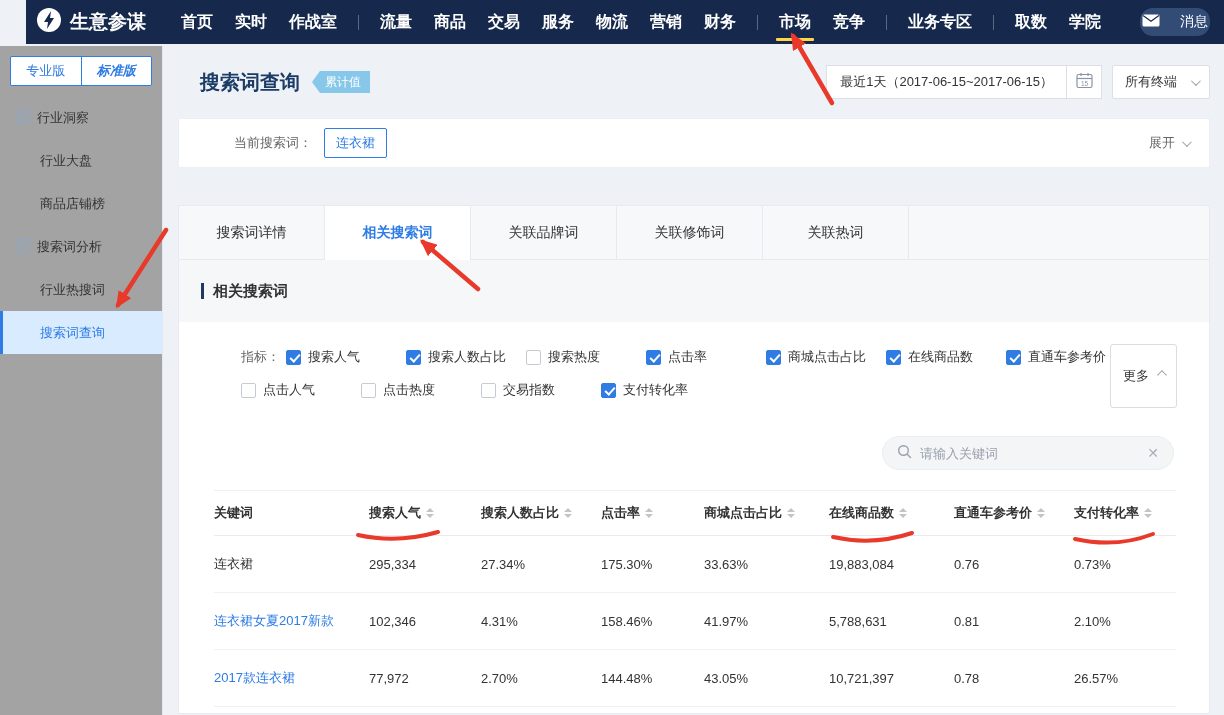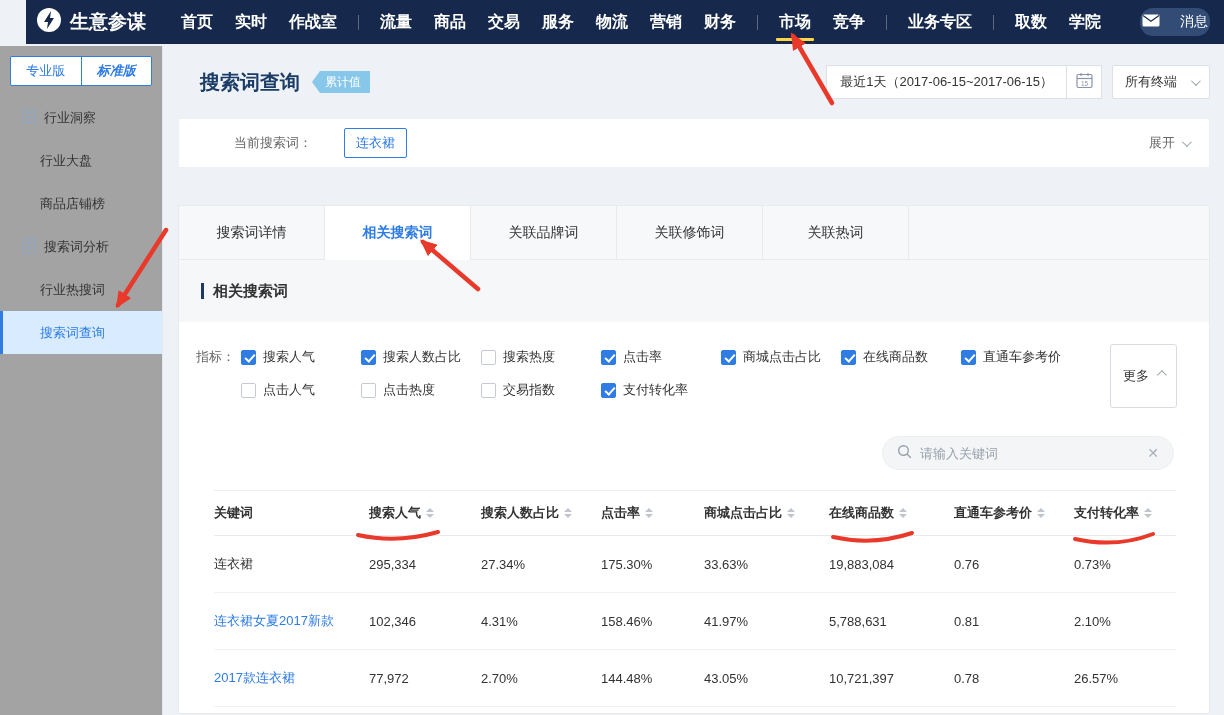--- a/index.html
+++ b/index.html
@@ -17,59 +17,59 @@
   .sep { width:1px; height:15px; background:rgba(255,255,255,.3); margin:0 10px; flex:none; }
   .message-pill { margin-left:auto; display:flex; align-items:center; gap:20px; color:#fff; font-size:14px; background:rgba(130,170,230,.28); padding:5px 2px; border-radius:13px; cursor:pointer; white-space:nowrap; }
 
   
   .sidebar { position:absolute; top:46px; left:0; width:163px; bottom:0; background:#a3a3a3; border-right:1px solid #e4e7ed; z-index:5; }
   .version-toggle { margin:10px 10px 10px; border:1px solid #2e7ce4; border-radius:2px; display:flex; height:30px; overflow:hidden; }
   .version-cell { flex:1; display:flex; align-items:center; justify-content:center; color:#2e7ce4; font-size:13px; cursor:pointer; background:#fff; }
   .version-cell:first-child { border-right:1px solid #2e7ce4; }
   .version-cell.active { font-weight:700; font-style:italic; }
   .side-menu { margin-top:6px; }
-  .group-item { display:flex; align-items:center; gap:8px; height:43px; padding-left:23px; font-size:13px; color:#333; cursor:pointer; }
+  .group-item { display:flex; align-items:center; gap:8px; height:43px; padding-left:16px; font-size:13px; color:#333; cursor:pointer; }
   .child-item { display:flex; align-items:center; height:43px; padding-left:40px; font-size:13px; color:#333; cursor:pointer; }
   .child-item.active { background:#d8ebff; color:#2e7ce4; border-left:3px solid #2e7ce4; padding-left:37px; }
 
   
   .main { position:absolute; left:163px; right:0; top:46px; bottom:0; background:#eef1f5; padding:0 14px 0 15px; overflow:hidden; }
 
   .page-header { height:64px; display:flex; align-items:center; justify-content:space-between; padding:8px 0 0 22px; }
   .ph-left { display:flex; align-items:center; }
   .page-title { font-size:20px; color:#1a3c66; font-weight:700; }
   .badge { margin-left:12px; background:#87c8ea; color:#fff; font-size:12px; line-height:1; padding:5px 9px 5px 13px; clip-path:polygon(8px 0,100% 0,100% 100%,8px 100%,0 50%); }
   .ph-right { display:flex; align-items:flex-end;padding-left:40px; }
   .date-box { background:#fff; border:1px solid #dcdfe6; height:34px; display:flex; align-items:center; padding:0 13px; font-size:13px; color:#333; cursor:pointer; white-space:nowrap; }
   .calendar-btn { width:36px; height:34px; background:#fff; border:1px solid #dcdfe6; margin-left:-1px; display:flex; align-items:center; justify-content:center; cursor:pointer; }
   .terminal-select { margin-left:10px; background:#fff; border:1px solid #dcdfe6; border-radius:2px; height:34px; display:flex; align-items:center; gap:14px; padding:0 11px 0 12px; font-size:13px; color:#333; cursor:pointer; white-space:nowrap; }
 
   .chev { width:7px; height:7px; border-right:1.5px solid #98a0ac; border-bottom:1.5px solid #98a0ac; display:inline-block; flex:none; }
   .chev-down { transform:rotate(45deg) translateY(-2px); }
   .chev-up { transform:rotate(-135deg) translateY(2px); }
 
-  .filter-panel { margin-top:8px; background:#fff; height:50px; display:flex; align-items:center; padding:0 20px 0 55px; border:1px solid #eceff3;gap:20px; }
+  .filter-panel { margin-top:8px; background:#fff; height:50px; display:flex; align-items:center; padding:0 20px 0 55px; border:1px solid #eceff3; }
   .filter-label { color:#666; font-size:13px; }
   .term-tag { margin-left:12px; border:1px solid #2e7ce4; color:#2e7ce4; font-size:13px; padding:5px 11px; border-radius:2px; background:#fff; cursor:pointer; }
   .expand-link { margin-left:auto; color:#666; font-size:13px; display:flex; gap:7px; align-items:center; cursor:pointer; }
 
   .tabs { margin-top:37px; display:flex; background:#fff; border:1px solid #e8eaee; border-bottom:none; height:55px; }
   .tab { width:146px; display:flex; align-items:center; justify-content:center; font-size:14px; color:#333; background:#f7f8fa; border-right:1px solid #e8eaee; border-bottom:1px solid #e8eaee; cursor:pointer; }
   .tab.active { background:#fff; color:#2e7ce4; font-weight:600; border-bottom:none; }
   .tab-filler { flex:1; background:#f7f8fa; border-bottom:1px solid #e8eaee; }
 
   .content-panel { background:#fff; border:1px solid #e8eaee; border-top:none; min-height:454px; }
   .section-header { height:62px; background:#f5f7f9; display:flex; align-items:center; padding-left:22px; gap:9px; }
   .section-bar { width:3px; height:16px; background:#1f3a5f; flex:none; }
   .section-title { font-size:15px; font-weight:700; color:#333; }
 
   .metrics { position:relative; padding:26px 45px 0 17px; }
   .metrics-row { display:flex; align-items:center; margin-bottom:15px; }
   .metrics-row.second { margin-left:45px; }
-  .metrics-label { width:45px; color:#666; font-size:13px; flex:none; }
+  .metrics-label { width:45px; color:#666; font-size:13px; flex:none;margin-left:45px; }
   .metric-item { width:120px; display:flex; align-items:center; gap:7px; font-size:13px; color:#333; cursor:pointer; flex:none; }
   .cb { width:15px; height:15px; border:1px solid #c6cad2; border-radius:2px; background:#fff; position:relative; flex:none; }
   .cb.checked { background:#2e7ce4; border-color:#2e7ce4; }
   .cb.checked::after { content:''; position:absolute; left:2.5px; top:3.5px; width:8px; height:4px; border-left:2px solid #fff; border-bottom:2px solid #fff; transform:rotate(-48deg); }
   .more-btn { position:absolute; right:32px; top:22px; border:1px solid #d9dce3; background:#fff; border-radius:3px; padding:22px 12px; font-size:13px; color:#333; display:flex; gap:8px; align-items:center; cursor:pointer; }
 
   .search-row { display:flex; justify-content:flex-end; padding:22px 35px 0 0; }
   .search-box { width:292px; height:34px; background:#f3f5f7; border:1px solid #eceff2; border-radius:17px; display:flex; align-items:center; padding:0 14px; gap:8px; }
   .search-box input { flex:1; border:none; background:transparent; font-size:13px; color:#333; outline:none; font-family:inherit; min-width:0; }
   .search-box input::placeholder { color:#9aa1ad; }

